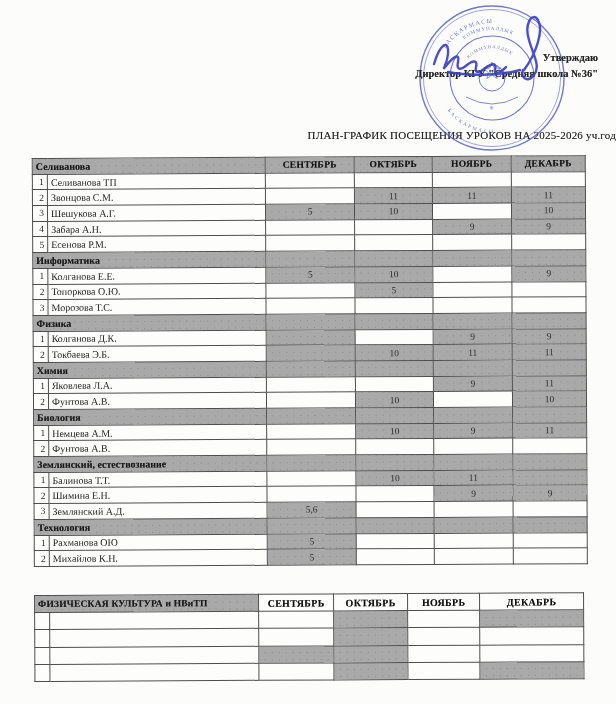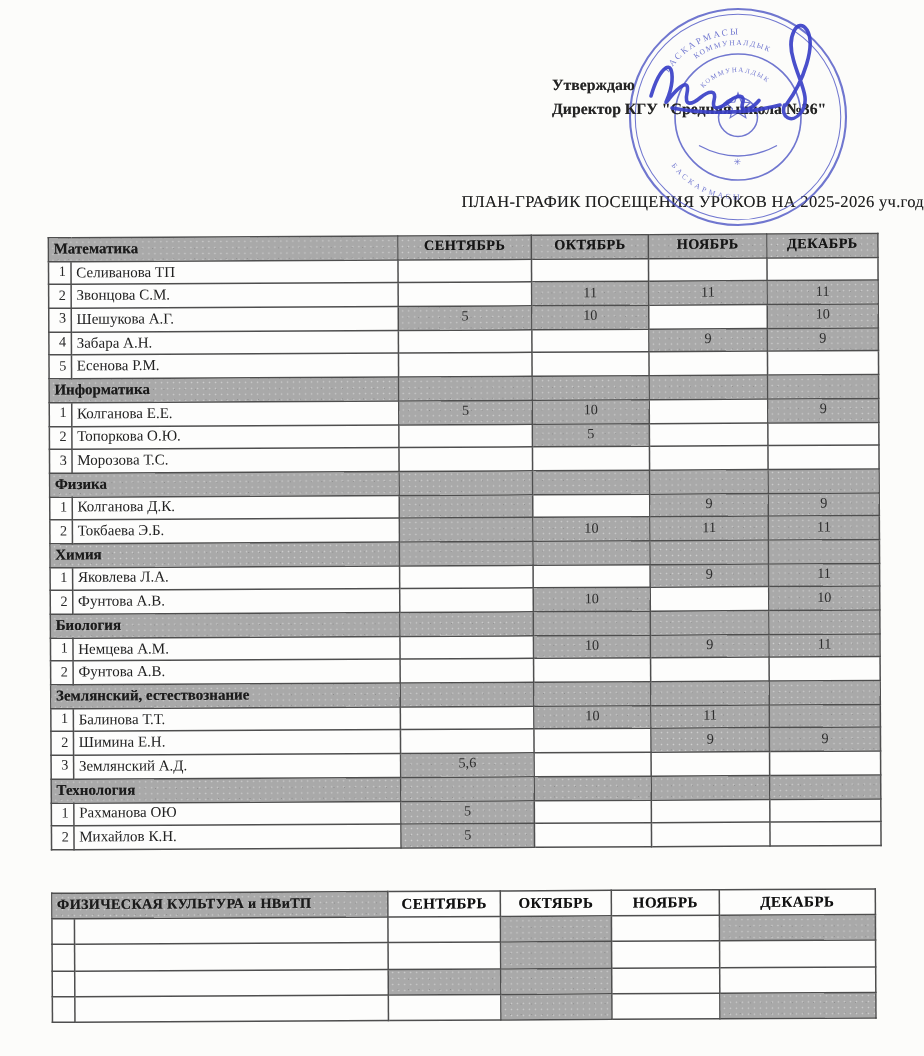--- a/index.html
+++ b/index.html
@@ -11,20 +11,21 @@
     position:relative;
   }
   .page{position:absolute;inset:0;}
 
   
   .approval{
     position:absolute;left:368px;top:50px;width:230px;
     font-size:10.5px;font-weight:bold;line-height:15.5px;
     color:#242424;text-shadow:0 0 .4px rgba(0,0,0,.45);
     z-index:3;
+    text-align:right;
   }
 
   
   .stamp{position:absolute;left:416px;top:2px;width:152px;height:152px;opacity:.78;z-index:2;}
   
   .signature{position:absolute;left:428px;top:12px;width:135px;height:90px;z-index:4;opacity:.92;}
 
   
   .title{
     position:absolute;left:0;top:129px;width:616px;
@@ -115,21 +116,21 @@
       <colgroup>
         <col style="width:15px">
           <col style="width:218px">
         <col style="width:89px">
           <col style="width:78px">
         <col style="width:79px">
           <col style="width:74px">
       </colgroup>
       <tbody>
           <tr>
-            <td class="secTitle" colspan="2">Математика</td>
+            <td class="secTitle" colspan="2">Селиванова</td>
             <td class="mh">СЕНТЯБРЬ</td>
             <td class="mh">ОКТЯБРЬ</td>
             <td class="mh">НОЯБРЬ</td>
             <td class="mh">ДЕКАБРЬ</td>
           </tr>
           <tr>
             <td class="num">1</td>
             <td class="nm">Селиванова ТП</td>
             <td class="val"></td>
             <td class="val"></td>

